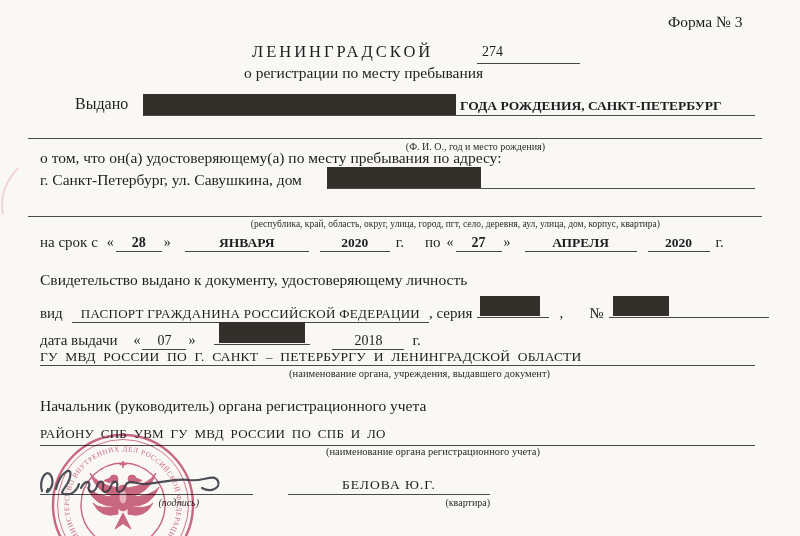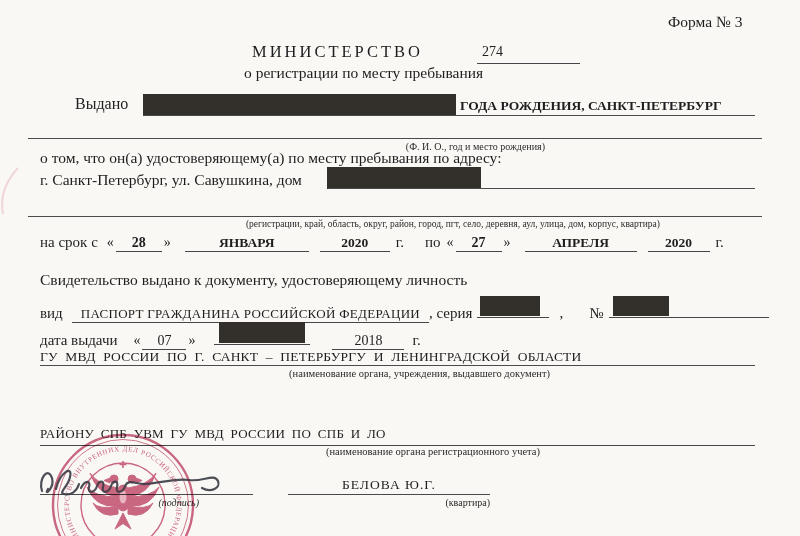--- a/index.html
+++ b/index.html
@@ -19,60 +19,61 @@
   .caps{font-size:13px;letter-spacing:.3px;}
   .body-text{font-size:15.5px;}
   .q{font-size:14px;padding:0 2px;}
   .inline-row{position:absolute;white-space:nowrap;}
 </style>
 </head>
 <body>
 
 <div class="abs" style="left:668px;top:13px;font-size:15.5px;">Форма № 3</div>
 
-<div class="abs" style="left:252px;top:42px;font-size:16.5px;letter-spacing:3px;">МИНИСТЕРСТВО</div>
+<div class="abs" style="left:252px;top:42px;font-size:16.5px;letter-spacing:3px;">ЛЕНИНГРАДСКОЙ</div>
 <div class="abs ul" style="left:477px;top:44px;width:98px;font-size:14px;padding-left:5px;height:19px;">274</div>
 <div class="abs" style="left:244px;top:64px;font-size:15.5px;">о регистрации по месту пребывания</div>
 
 <div class="abs" style="left:75px;top:95px;font-size:16px;">Выдано</div>
 <div class="redact" style="left:143px;top:94px;width:313px;height:21px;"></div>
 <div class="abs b" style="left:460px;top:98px;font-size:13.5px;">ГОДА РОЖДЕНИЯ, САНКТ-ПЕТЕРБУРГ</div>
 <div class="rule" style="left:143px;top:115px;width:612px;border-bottom-width:1.4px;"></div>
 
 <div class="rule" style="left:28px;top:138px;width:734px;"></div>
 <div class="caption" style="left:245px;top:141px;width:300px;">(Ф. И. О., год и место рождения)</div>
 
 <div class="abs body-text" style="left:40px;top:149px;">о том, что он(а) удостоверяющему(а) по месту пребывания по адресу:</div>
 
 <div class="abs body-text" style="left:40px;top:171px;">г. Санкт-Петербург, ул. Савушкина, дом</div>
 <div class="redact" style="left:327px;top:167px;width:154px;height:22px;"></div>
 <div class="rule" style="left:328px;top:188px;width:427px;border-bottom-width:1.4px;"></div>
 
 <div class="rule" style="left:28px;top:216px;width:734px;"></div>
-<div class="caption" style="left:140px;top:219px;width:520px;font-size:9.5px;">(регистрации, край, область, округ, район, город, пгт, село, деревня, аул, улица, дом, корпус, квартира)</div>
+<div class="caption" style="left:140px;top:219px;width:520px;font-size:9.5px;">(республика, край, область, округ, улица, город, пгт, село, деревня, аул, улица, дом, корпус, квартира)</div>
 
 <div class="inline-row" style="left:40px;top:234px;font-size:15px;">
   <span>на срок с</span><span class="q" style="margin-left:7px;">«</span><span class="cell b" style="width:46px;font-size:14px;">28</span><span class="q">»</span><span class="cell b" style="width:124px;margin-left:12px;font-size:13.5px;">ЯНВАРЯ</span><span class="cell b" style="width:70px;margin-left:11px;font-size:13.5px;">2020</span><span style="margin-left:6px;">г.</span><span style="margin-left:21px;">по</span><span class="q" style="margin-left:4px;">«</span><span class="cell b" style="width:46px;font-size:14px;">27</span><span class="q">»</span><span class="cell b" style="width:112px;margin-left:12px;font-size:13.5px;">АПРЕЛЯ</span><span class="cell b" style="width:62px;margin-left:11px;font-size:13.5px;">2020</span><span style="margin-left:6px;">г.</span>
 </div>
 
 <div class="abs body-text" style="left:40px;top:271px;">Свидетельство выдано к документу, удостоверяющему личность</div>
 
 <div class="inline-row" style="left:40px;top:297px;font-size:15px;">
   <span>вид</span><span class="cell caps" style="margin-left:9px;padding:0 9px;">ПАСПОРТ ГРАЖДАНИНА РОССИЙСКОЙ ФЕДЕРАЦИИ</span><span>, серия</span><span class="cell" style="width:72px;margin-left:5px;position:relative;height:20px;"><span class="redact" style="left:3px;top:-1px;width:60px;height:20px;"></span></span><span style="margin-left:10px;">,</span><span style="margin-left:26px;">№</span><span class="cell" style="width:160px;margin-left:5px;position:relative;height:20px;"><span class="redact" style="left:4px;top:-1px;width:56px;height:20px;"></span></span>
 </div>
 
 <div class="inline-row" style="left:40px;top:324px;font-size:15px;">
   <span>дата выдачи</span><span class="q" style="margin-left:14px;">«</span><span class="cell" style="width:44px;font-size:14px;">07</span><span class="q">»</span><span class="cell" style="width:96px;margin-left:17px;position:relative;height:20px;"><span class="redact" style="left:5px;top:-2px;width:86px;height:21px;"></span></span><span class="cell" style="width:72px;margin-left:22px;font-size:14px;">2018</span><span style="margin-left:8px;">г.</span>
 </div>
 
 <div class="abs" style="left:40px;top:349px;font-size:13.5px;word-spacing:4px;letter-spacing:.2px;">ГУ МВД РОССИИ ПО Г. САНКТ – ПЕТЕРБУРГУ И ЛЕНИНГРАДСКОЙ ОБЛАСТИ</div>
 <div class="rule" style="left:40px;top:365px;width:715px;border-bottom-width:1.4px;"></div>
 <div class="caption" style="left:250px;top:368px;width:300px;font-size:10.5px;">(наименование органа, учреждения, выдавшего документ)</div>
 
 <div class="abs" style="left:40px;top:397px;right:38px;display:flex;align-items:baseline;white-space:nowrap;">
+  <span class="body-text">Начальник (руководитель) органа регистрационного учета</span>
 </div>
 <div class="abs caps" style="left:40px;top:426px;width:715px;border-bottom:1.4px solid #45454a;padding-bottom:3px;word-spacing:3px;">РАЙОНУ СПБ УВМ  ГУ  МВД РОССИИ  ПО СПБ  И  ЛО</div>
 <div class="caption" style="left:240px;top:446px;width:300px;font-size:10.5px;">(наименование органа регистрационного учета)</div>
 
 <div class="rule" style="left:40px;top:494px;width:213px;border-bottom-width:1.3px;"></div>
 <div class="caption" style="left:95px;top:497px;width:104px;font-style:italic;">(подпись)</div>
 
 <div class="abs" style="left:288px;top:477px;width:202px;text-align:center;font-size:13.5px;letter-spacing:1px;">БЕЛОВА  Ю.Г.</div>
 <div class="rule" style="left:288px;top:494px;width:202px;border-bottom-width:1.3px;"></div>
 <div class="caption" style="left:288px;top:497px;width:202px;">(квартира)</div>

